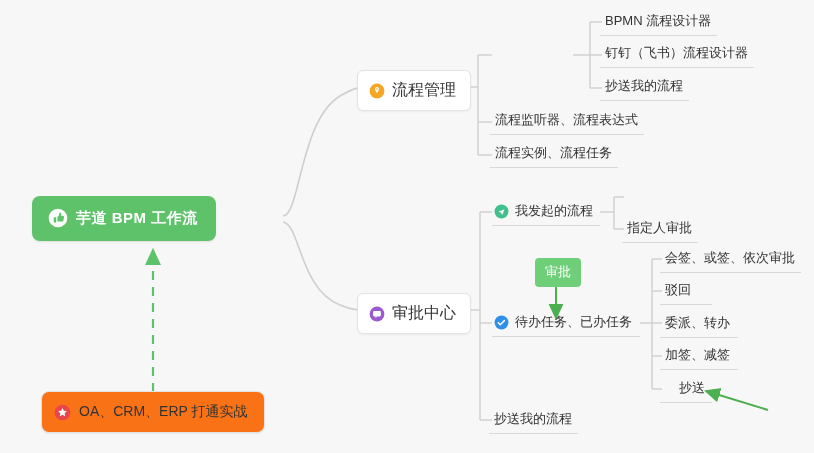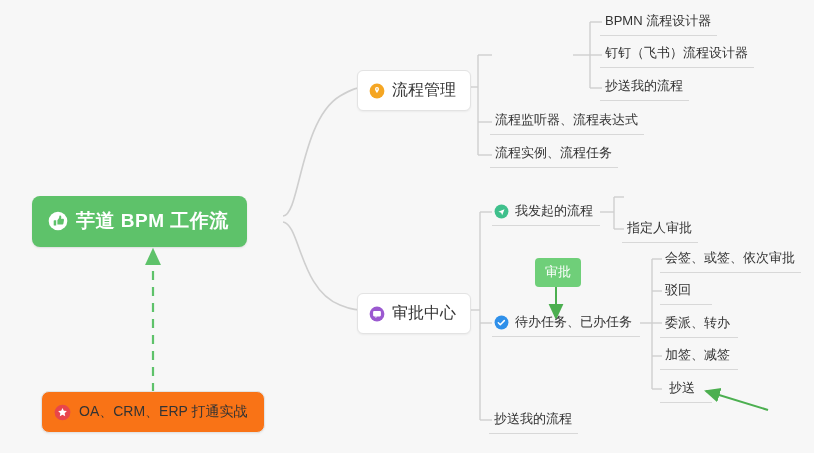--- a/index.html
+++ b/index.html
@@ -30,21 +30,21 @@
   .node {
     position: absolute;
     box-sizing: border-box;
     white-space: nowrap;
   }
   
   .root {
     background: #5ec26a;
     border-radius: 8px;
     color: #ffffff;
-    font-size: 19px;
+    font-size: 15px;
     font-weight: bold;
     padding: 12px 18px 13px 16px;
     display: flex;
     align-items: center;
     box-shadow: 0 1px 2px rgba(0,0,0,0.10);
   }
   .root .label { margin-left: 8px; letter-spacing: 0.5px; }
 
   
   .boxed {
@@ -254,21 +254,21 @@
 
   <div class="node plain" style="left:660px; top:311px; width:78px;">
     <span class="label" style="margin-left:2px;">委派、转办</span>
   </div>
 
   <div class="node plain" style="left:660px; top:343px; width:78px;">
     <span class="label" style="margin-left:2px;">加签、减签</span>
   </div>
 
   <div class="node plain" style="left:660px; top:376px; width:52px;">
-    <span class="label" style="margin-left:6px;text-align:right;">抄送</span>
+    <span class="label" style="margin-left:16px;text-align:right;">抄送</span>
   </div>
 
   <div class="node plain" style="left:489px; top:407px;">
     <span class="label" style="margin-left:2px;">抄送我的流程</span>
   </div>
 
   <div class="node note" style="left:41px; top:391px;">
     <span class="icon">
       <svg width="17" height="17" viewBox="0 0 16 16">
         <circle cx="8" cy="8" r="7.4" fill="#e8464b"></circle>

